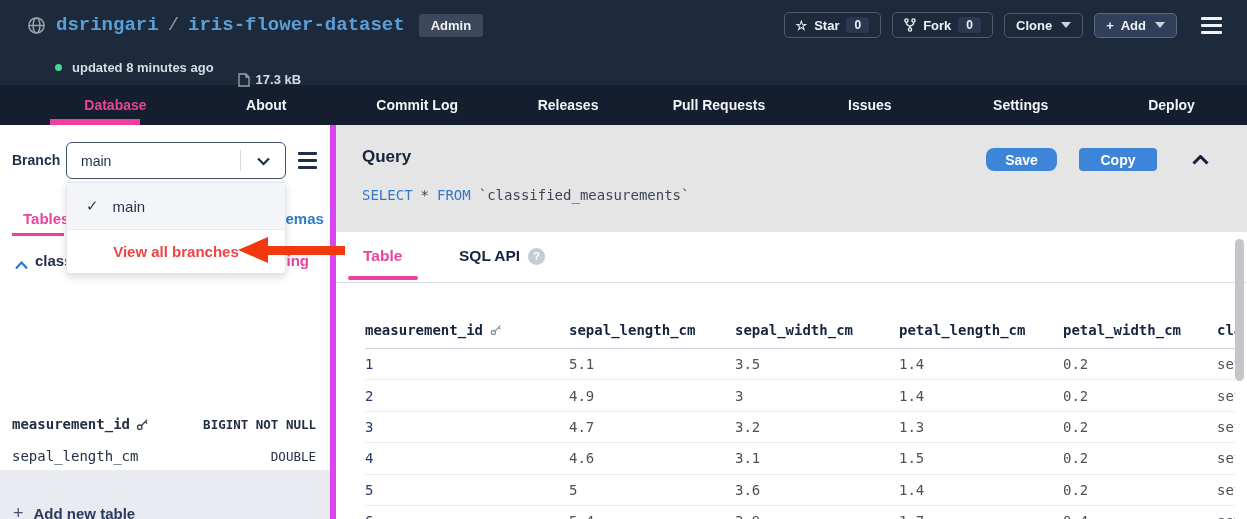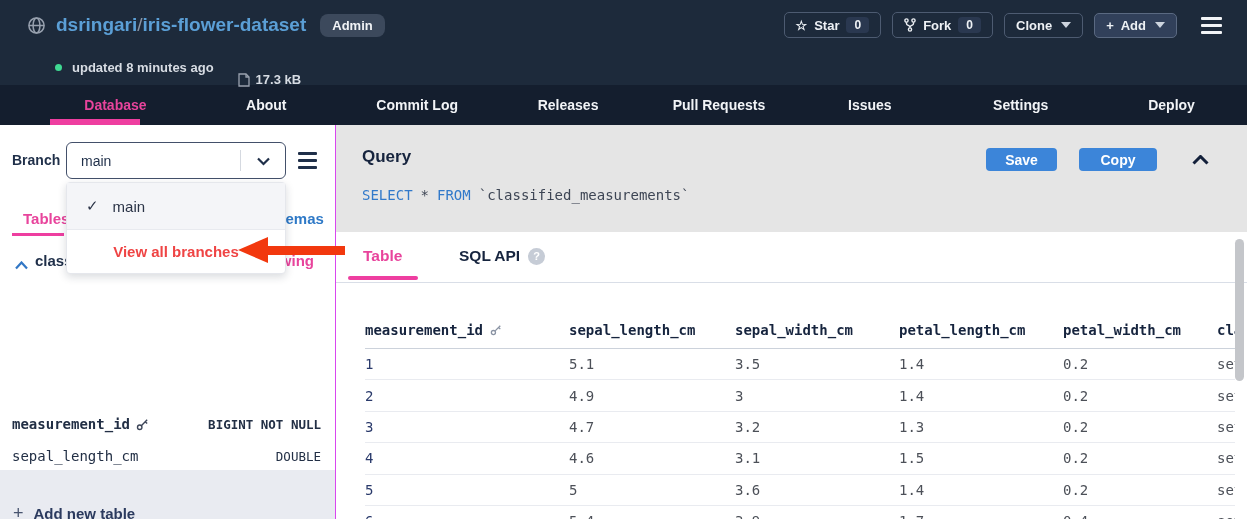--- a/index.html
+++ b/index.html
@@ -3,25 +3,25 @@
 <meta charset="utf-8">
 <style>
   * { margin:0; padding:0; box-sizing:border-box; }
   html,body { background:#fff; }
   .app { position:relative; width:1247px; height:519px; overflow:hidden;
          font-family:"Liberation Sans", sans-serif; background:#fff; }
 
   
   .hdr { height:85px; background:#1d2a3b; padding:12px 22px 0 27px; }
   .hdr-row1 { display:flex; align-items:center; }
-  .repo-title { display:flex; align-items:flex-end; gap:0; font-size:19px; font-weight:700; }
+  .repo-title { display:flex; align-items:flex-end; gap:9px; font-size:19px; font-weight:700;font-family:Liberation Mono, monospace; }
   .repo-title .lnk { color:#5b9fd6; cursor:pointer; }
   .repo-title .sep { color:#8b95a5; font-weight:400; }
   .admin-badge { margin-left:14px; background:#3c495c; color:#f1f3f6; font-size:13px;
-                 font-weight:700; padding:4px 12px; border-radius:8px;text-align:center; }
+                 font-weight:700; padding:4px 12px; border-radius:3px;text-align:center; }
   .hdr-actions { margin-left:auto; display:flex; align-items:center; gap:11px; }
   .hbtn { display:flex; align-items:center; gap:7px; border:1px solid #4d5b71; border-radius:5px;
           padding:4px 11px; color:#eef1f5; font-size:13px; font-weight:600; cursor:pointer; background:transparent; }
   .hbtn .cnt { background:#2a3850; border-radius:4px; padding:1px 8px; font-size:12px; }
   .hbtn.add { background:#31405a; border-color:#5a6981; }
   .caret-dn { width:0; height:0; border-left:5px solid transparent; border-right:5px solid transparent;
               border-top:6px solid #cdd4de; margin-left:2px; }
   .burger { display:flex; flex-direction:column; gap:4px; margin-left:10px; cursor:pointer; padding:3px; }
   .burger i { display:block; width:21px; height:3px; background:#f2f4f7; border-radius:1px; }
   .hdr-row2 { display:flex; align-items:center; gap:8px; margin-top:10px; padding-left:28px;
@@ -34,21 +34,21 @@
   .nav-tab { flex:1; position:relative; display:flex; align-items:center; justify-content:center;
              color:#f2f4f7; font-size:14px; font-weight:600; cursor:pointer; }
   .nav-tab.active { color:#e8449c;padding-left:40px; }
   .nav-tab.active .nav-underline { position:absolute; bottom:0; left:50%; transform:translateX(-50%);
              width:90px; height:6px; background:#ee3ea0; }
 
   
   .content { position:relative; display:flex; height:394px; }
 
   
-  .sidebar { position:relative; width:336px; border-right:1px solid #d946ef; background:#fff; overflow:hidden; }
+  .sidebar { position:relative; width:336px; border-right:6px solid #d946ef; background:#fff; overflow:hidden; }
   .branch-label { position:absolute; left:12px; top:27px; font-size:14px; font-weight:700; color:#1f2f49; }
   .branch-select { position:absolute; left:66px; top:17px; width:220px; height:37px; background:#fff;
                    border:1.5px solid #43506a; border-radius:6px; display:flex; align-items:center;
                    padding-left:14px; font-size:14px; color:#1f2f49; cursor:pointer; }
   .branch-select .divider { position:absolute; right:44px; top:7px; bottom:7px; width:1px; background:#d5d9e0; }
   .branch-select svg { position:absolute; right:15px; top:14px; }
   .side-burger { position:absolute; left:298px; top:27px; display:flex; flex-direction:column; gap:4px; cursor:pointer; }
   .side-burger i { display:block; width:19px; height:3px; background:#1f2f49; border-radius:1px; }
 
   .side-tab-tables { position:absolute; left:23px; top:85px; font-size:15px; font-weight:700; color:#e8449c; cursor:pointer; }
@@ -92,21 +92,21 @@
   .query-panel { position:absolute; left:0; right:0; top:0; height:107px; background:#e5e5e5; }
   .query-title { position:absolute; left:26px; top:22px; font-size:17px; font-weight:700; color:#16243e; }
   .query-sql { position:absolute; left:26px; top:62px; font-family:"DejaVu Sans Mono", monospace;
                font-size:14px; white-space:nowrap; }
   .query-sql .kw { color:#3179ca; margin-right:8px; }
   .query-sql .op { color:#3d4554; margin-right:8px; }
   .query-sql .tbl-name { color:#3d4554; }
   .qbtn { position:absolute; top:23px; height:23px; background:#3c85d9; border:none; border-radius:4px;
           color:#fff; font-family:"Liberation Sans", sans-serif; font-size:14px; font-weight:700;
           cursor:pointer; text-align:center; }
-  .qbtn.save { right:190px; width:71px; }
+  .qbtn.save { right:190px; width:71px;border-radius:8px; }
   .qbtn.copy { right:90px;  width:78px; }
   .collapse-chevron { position:absolute; right:38px; top:26px; cursor:pointer; }
 
   .main-tabs { position:absolute; left:0; right:0; top:107px; height:51px; border-bottom:1px solid #d9dee7; background:#fff; }
   .mt-table { position:absolute; left:27px; top:15px; font-size:15.5px; font-weight:700; color:#e8449c; cursor:pointer; }
   .mt-underline { position:absolute; left:12px; top:44px; width:70px; height:3.5px; background:#ee3ea0; border-radius:2px; }
   .mt-sqlapi { position:absolute; left:123px; top:15px; font-size:15.5px; font-weight:700; color:#16243e; cursor:pointer; }
   .mt-help { position:absolute; left:192px; top:16px; width:17px; height:17px; border-radius:50%;
              background:#c6ccd6; color:#fff; font-size:11px; font-weight:700; line-height:17px;
              text-align:center; cursor:pointer; }

